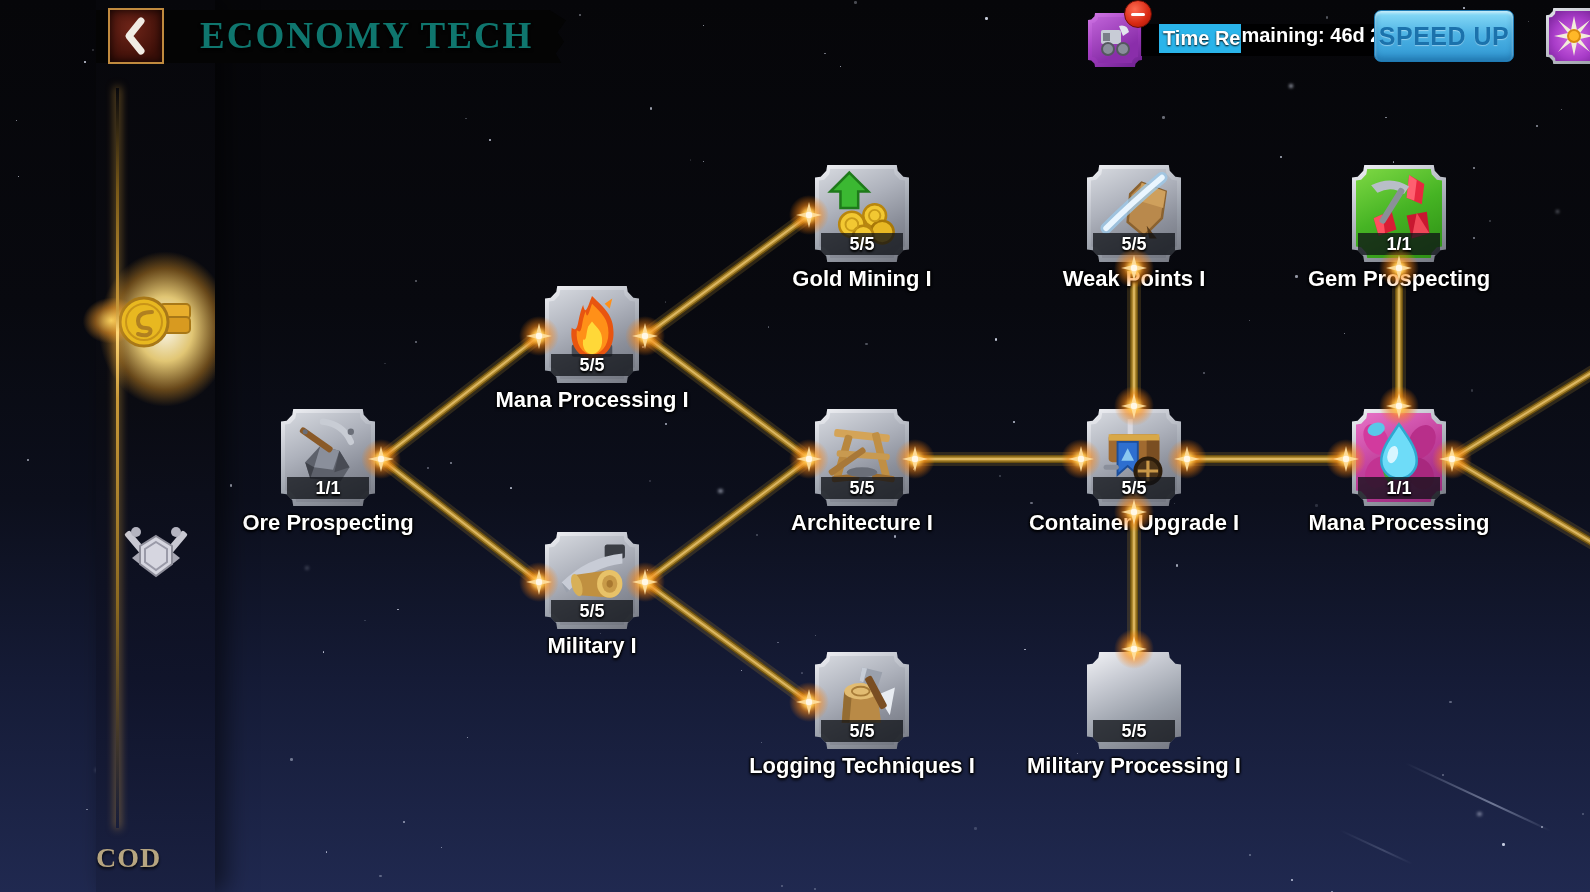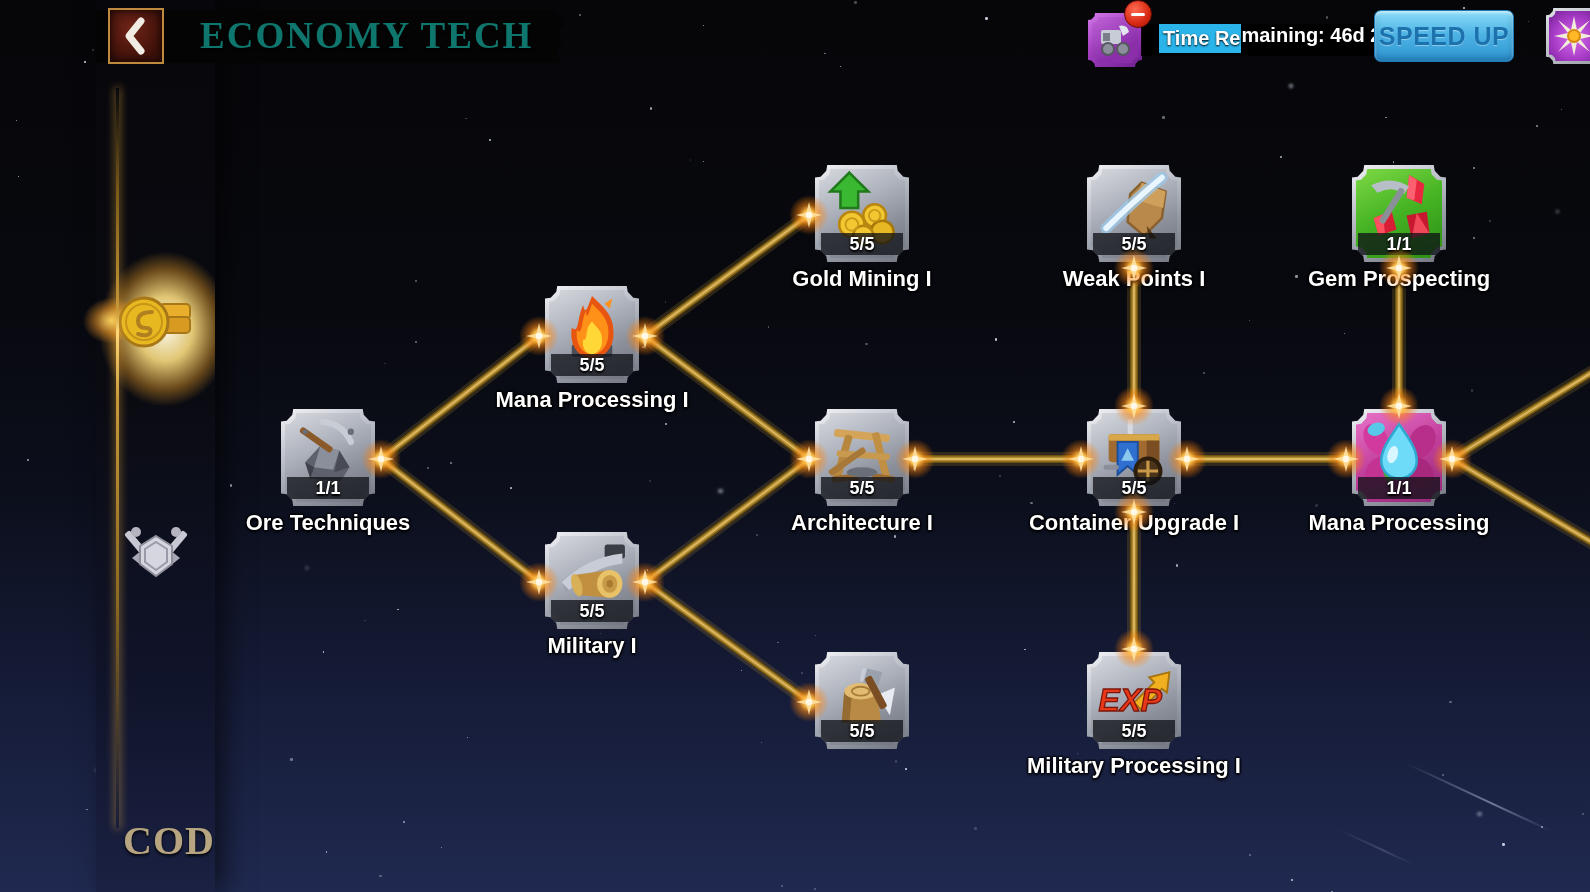--- a/index.html
+++ b/index.html
@@ -41,22 +41,22 @@
   #gold-edge{position:absolute;left:116px;top:88px;width:3px;height:740px;z-index:5;
              background:linear-gradient(180deg,rgba(120,85,20,0) 0%,#7a5a18 14%,#c89838 30%,#ffd878 33%,#c89838 42%,#8a6820 70%,rgba(120,85,20,0) 100%);
              box-shadow:0 0 9px 1px rgba(255,190,70,.5)}
   #tab-glow{position:absolute;left:0;top:238px;width:119px;height:182px;z-index:4;
             background:radial-gradient(ellipse 68% 52% at 58% 50%,rgba(255,252,240,.98) 0%,rgba(255,224,130,.88) 34%,rgba(255,170,40,.38) 64%,rgba(255,150,20,0) 82%)}
   #flame-comet{position:absolute;left:-86px;top:300px;width:130px;height:46px;z-index:4;transform:rotate(-4deg);
             background:radial-gradient(ellipse closest-side at 78% 50%,rgba(255,216,100,.95) 0%,rgba(255,160,40,.5) 55%,rgba(255,140,20,0) 100%)}
   .side-tab{position:absolute;left:0;width:119px;display:flex;justify-content:center;z-index:5;cursor:pointer}
   #tab-economy{top:286px}
   #tab-military{top:522px}
-  #cod-mark{position:absolute;left:0;top:817px;width:119px;text-align:right;z-index:5;
-            font-family:"Liberation Serif",serif;font-weight:bold;font-size:40px;color:#c8b488;
+  #cod-mark{position:absolute;left:0;top:842px;width:119px;text-align:left;z-index:5;
+            font-family:"Liberation Serif",serif;font-weight:bold;font-size:28px;color:#c8b488;
             letter-spacing:1px;opacity:.9;text-shadow:0 2px 3px #000}
   
   #banner{position:absolute;left:96px;top:10px;width:470px;height:53px;background:#040404;z-index:6;
           clip-path:polygon(0 0,96.5% 0,100% 20%,98.2% 42%,99.6% 60%,97.8% 82%,99% 100%,0 100%)}
   #page-title{position:absolute;left:200px;top:14px;z-index:7;
           font-family:"Liberation Serif",serif;font-weight:bold;font-size:37px;letter-spacing:2px;color:#0f766e;
           text-shadow:0 2px 3px #000}
   #back-btn{position:absolute;left:108px;top:8px;width:56px;height:56px;z-index:7;cursor:pointer;
           background:radial-gradient(circle at 40% 35%,#6e2418,#3c0f08 75%);
           border:2px solid #c08a3e;box-shadow:inset 0 0 10px rgba(0,0,0,.8)}
@@ -280,21 +280,21 @@
         <rect x="6" y="18" width="30" height="5" rx="2" fill="#8a5a28" transform="rotate(35 21 20)"></rect>
         <path d="M26 6 Q42 8 48 22" stroke="#c8ccd4" stroke-width="5" fill="none" stroke-linecap="round"></path>
         <circle cx="48" cy="14" r="2.5" fill="#6a6e78"></circle>
           <circle cx="12" cy="14" r="2" fill="#6a6e78"></circle>
       </svg>
     </div>
     <div class="lvl">
         <span>1/1</span>
       </div>
   </div>
-  <div class="nlabel">Ore Techniques</div>
+  <div class="nlabel">Ore Prospecting</div>
 </div>
 
 <div class="node" style="left:462px;top:286px">
   <div class="tile">
     <div class="tile-inner metal">
       <svg class="art" viewBox="0 0 60 60">
         <rect x="14" y="42" width="32" height="10" rx="2" fill="#4c4f58"></rect>
         <path d="M30 4 C40 14 47 19 47 33 C47 46 40 52 30 54 C19 52 12 43 14 29 C20 34 18 22 23 11 C25 21 27 11 30 4 Z" fill="#e85510"></path>
         <path d="M30 10 C38 18 43 22 43 33 C43 44 37 49 30 51 C22 49 17 42 18 31 C23 35 21 25 25 16 C26 24 28 16 30 10 Z" fill="#ff9018"></path>
         <path d="M30 24 C35 30 38 32 38 39 C38 46 34 49 30 50 C25 49 22 45 23 38 C26 40 25 34 27 28 Z" fill="#ffd838"></path>
@@ -381,20 +381,21 @@
         <ellipse cx="29" cy="27" rx="7" ry="3.5" fill="none" stroke="#a87c38" stroke-width="1.5"></ellipse>
         <path d="M30 8 L46 12 L42 25 L28 19 Z" fill="#9aa0ac"></path>
         <path d="M30 8 L34 9 L31 20 L28 19 Z" fill="#c6ccd6"></path>
         <rect x="38" y="14" width="6" height="28" rx="2" fill="#7a4e22" transform="rotate(-28 41 28)"></rect>
       </svg>
     </div>
     <div class="lvl">
         <span>5/5</span>
       </div>
   </div>
+  <div class="nlabel">Logging Techniques I</div>
 </div>
 
 <div class="node" style="left:1004px;top:165px">
   <div class="tile">
     <div class="tile-inner metal">
       <svg class="art" viewBox="0 0 60 60">
         <path d="M36 10 L55 17 L52 38 L38 52 L25 41 L27 19 Z" fill="#b9894c" stroke="#8a6230" stroke-width="2"></path>
         <path d="M36 10 L55 17 L53 30 L33 24 Z" fill="#cfa05c"></path>
         <path d="M8 46 Q28 26 52 6" stroke="#9cc8e8" stroke-width="9" fill="none" stroke-linecap="round" opacity=".8"></path>
         <path d="M8 46 Q28 26 52 6" stroke="#eaf6ff" stroke-width="4.5" fill="none" stroke-linecap="round"></path>
@@ -425,26 +426,20 @@
     </div>
     <div class="lvl">
         <span>5/5</span>
       </div>
   </div>
   <div class="nlabel">Container Upgrade I</div>
 </div>
 
 <div class="node" style="left:1004px;top:652px">
   <div class="tile">
-    <div class="tile-inner metal">
-      <svg class="art" viewBox="0 0 60 60">
-        <path d="M30 36 L46 20 L42 16 L58 12 L56 28 L52 25 L36 42 Z" fill="#f0b020" stroke="#a87410" stroke-width="1.5"></path>
-        <text x="2" y="43" font-family="Liberation Sans, sans-serif" font-size="25" font-weight="bold" font-style="italic" fill="#e83818" stroke="#7a1408" stroke-width="1">EXP</text>
-      </svg>
-    </div>
     <div class="lvl">
         <span>5/5</span>
       </div>
   </div>
   <div class="nlabel">Military Processing I</div>
 </div>
 
 <div class="node" style="left:1269px;top:165px">
   <div class="tile">
     <div class="tile-inner green-bg">

